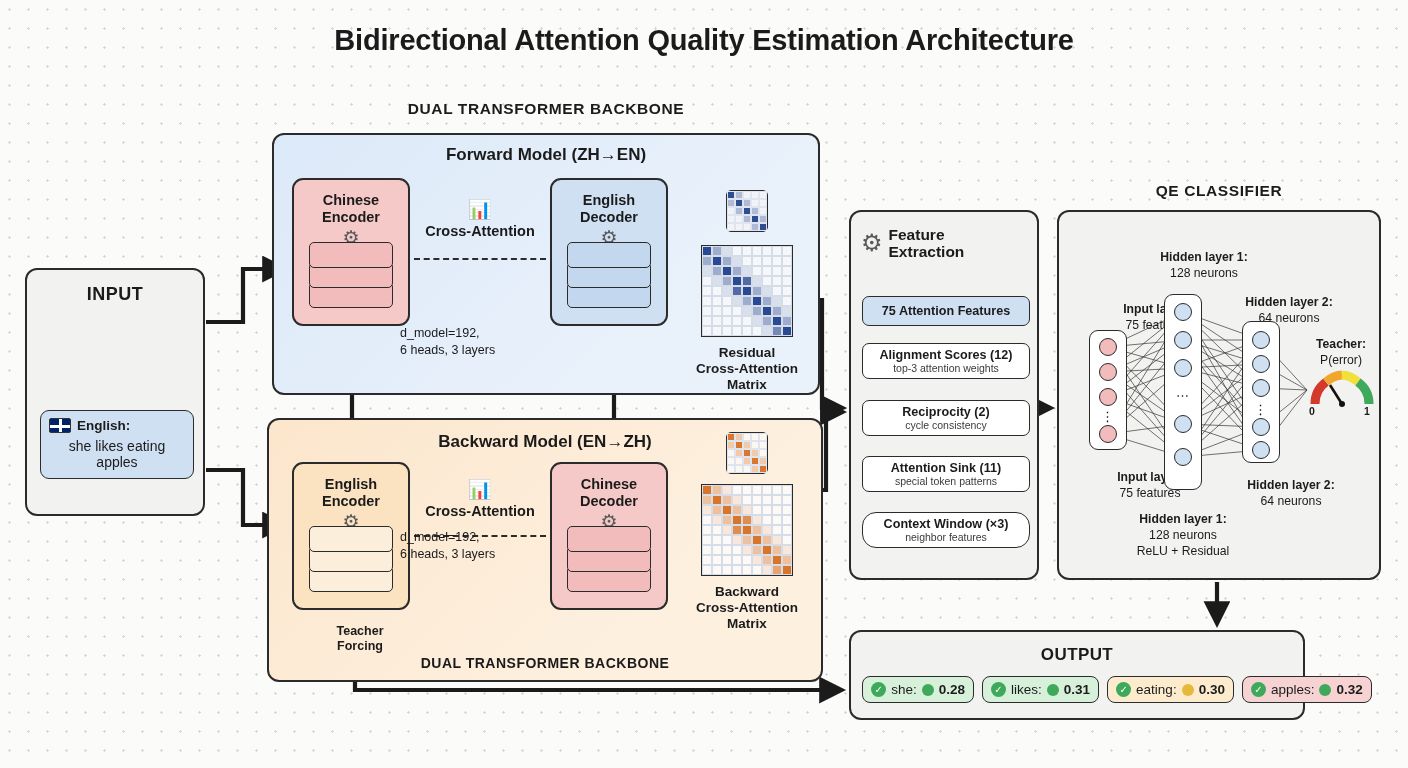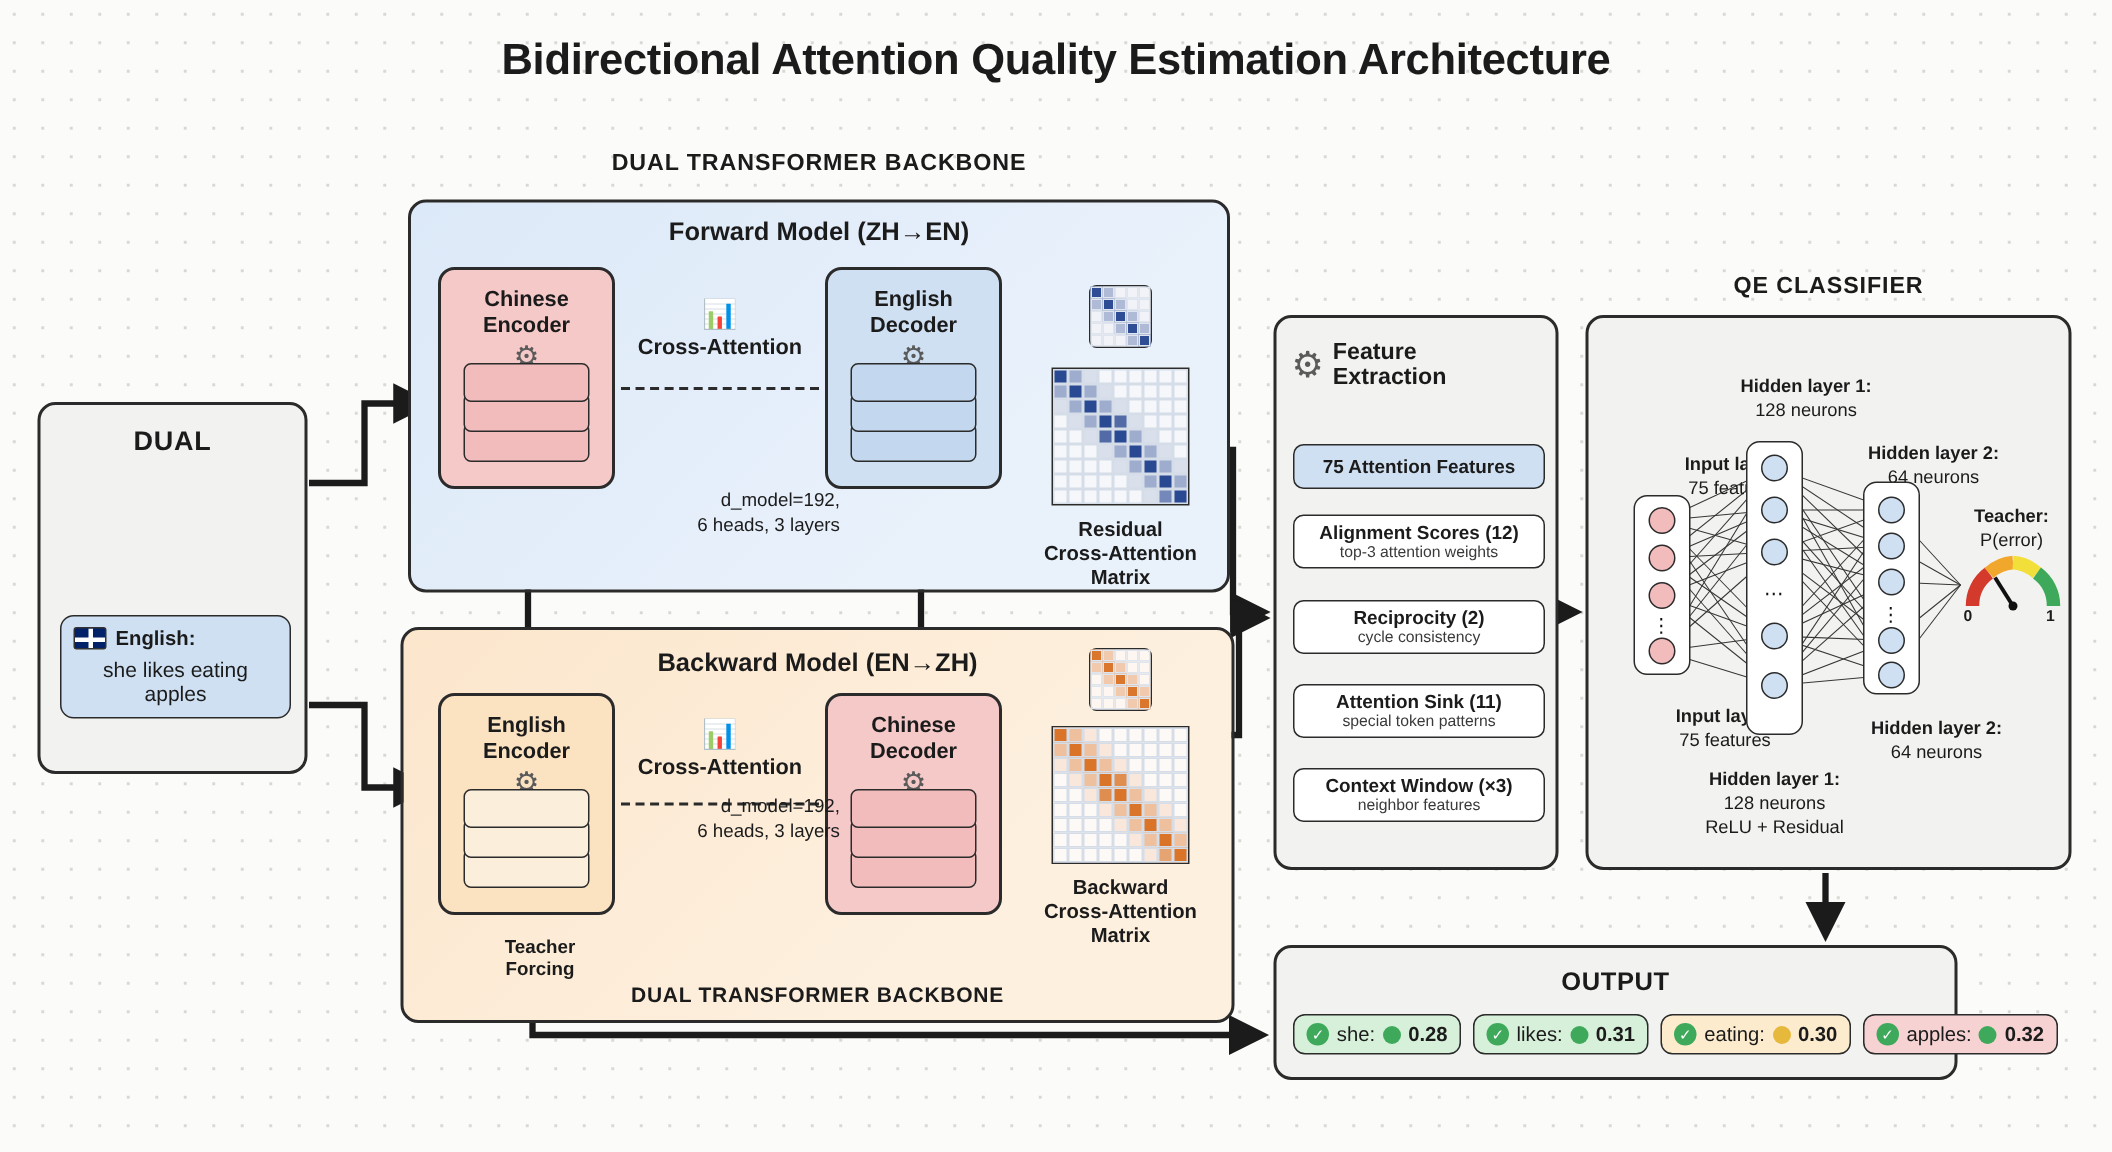--- a/index.html
+++ b/index.html
@@ -108,21 +108,21 @@
   #en-enc { left:292px; top:462px; }
   #zh-dec { left:550px; top:462px; }
 
   
   .xatt { position:absolute; text-align:center; width:140px; }
   .xatt .chart-ico { font-size:19px; }
   .xatt .xlabel { font-size:14.5px; font-weight:bold; margin-top:2px; }
   .dash-line {
     position:absolute; height:0; border-top:2.2px dashed #2b2b2b;
   }
-  .hparams { position:absolute; width:160px; text-align:right; font-size:12.5px; line-height:1.35; }
+  .hparams { position:absolute; width:160px; text-align:left; font-size:12.5px; line-height:1.35; }
 
   
   .matwrap { position:absolute; }
   .mat-mini {
     position:absolute; width:42px; height:42px;
     border:1.6px solid #2b2b2b; border-radius:5px; background:#fff;
   }
   .mat-big {
     position:absolute; width:92px; height:92px;
     border:1.6px solid #2b2b2b; background:#fff;
@@ -140,21 +140,21 @@
     position:absolute; left:11px; width:168px;
     border:1.6px solid #2b2b2b; border-radius:7px;
     background:#fff; text-align:center; padding:4px 2px;
   }
   .feat-chip .t { font-size:12.6px; font-weight:bold; }
   .feat-chip .s { font-size:10.5px; color:#3a3a3a; }
   #chip0 { top:84px; background:#cfe0f3; padding:7px 2px; }
   #chip1 { top:131px; }
   #chip2 { top:188px; }
   #chip3 { top:244px; }
-  #chip4 { top:300px; }
+  #chip4 { top:300px;border-radius:14px; }
 
   
   #qe-box { left:1057px; top:210px; width:324px; height:370px; background:#f2f2f0; }
   #qe-cap { left:1057px; top:182px; width:324px; }
   .nn-label { position:absolute; text-align:center; font-size:12.2px; line-height:1.3; font-weight:bold; }
   .nn-label .thin { font-weight:normal; }
   .layer-col {
     position:absolute; border:1.6px solid #2b2b2b; border-radius:9px; background:#fff;
   }
   .neuron { position:absolute; border-radius:50%; border:1.4px solid #2b2b2b; }
@@ -223,21 +223,21 @@
     <path d="M352,445 L352,381 L585,381 L585,352"></path>
     <path d="M614,470 L614,352"></path>
   </g>
 
   <g stroke="#1b1b1b" stroke-width="3" fill="none" marker-end="url(#ah)">
     <path d="M352,620 L352,614"></path>
   </g>
 </svg>
 
 <div class="abs panel" id="input-panel">
-  <div id="input-title">DUAL</div>
+  <div id="input-title">INPUT</div>
 
 
   <div class="lang-card" id="en-card">
     <div class="lang-head">
       <span class="flag flag-gb"></span>
       <span>English:</span>
     </div>
     <div class="lang-text">she likes eating apples</div>
   </div>
 </div>

